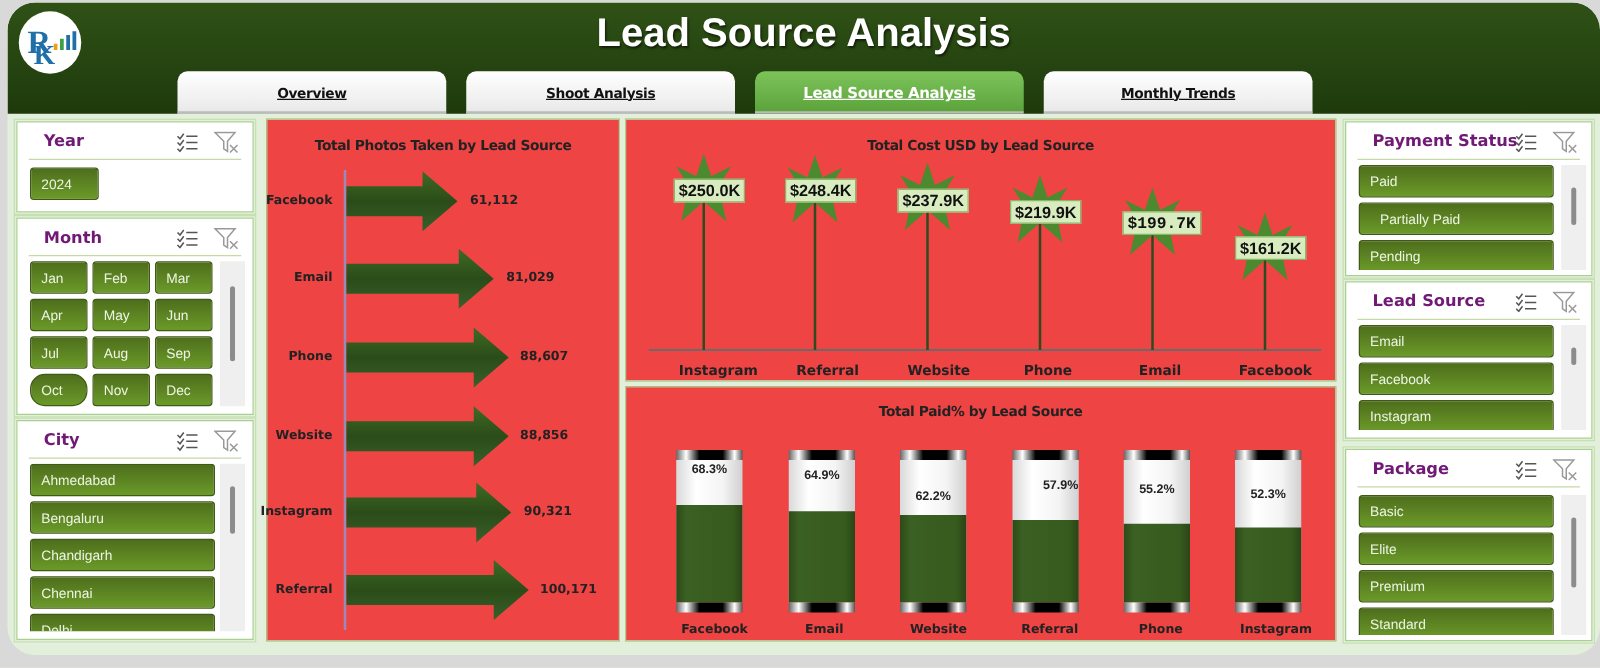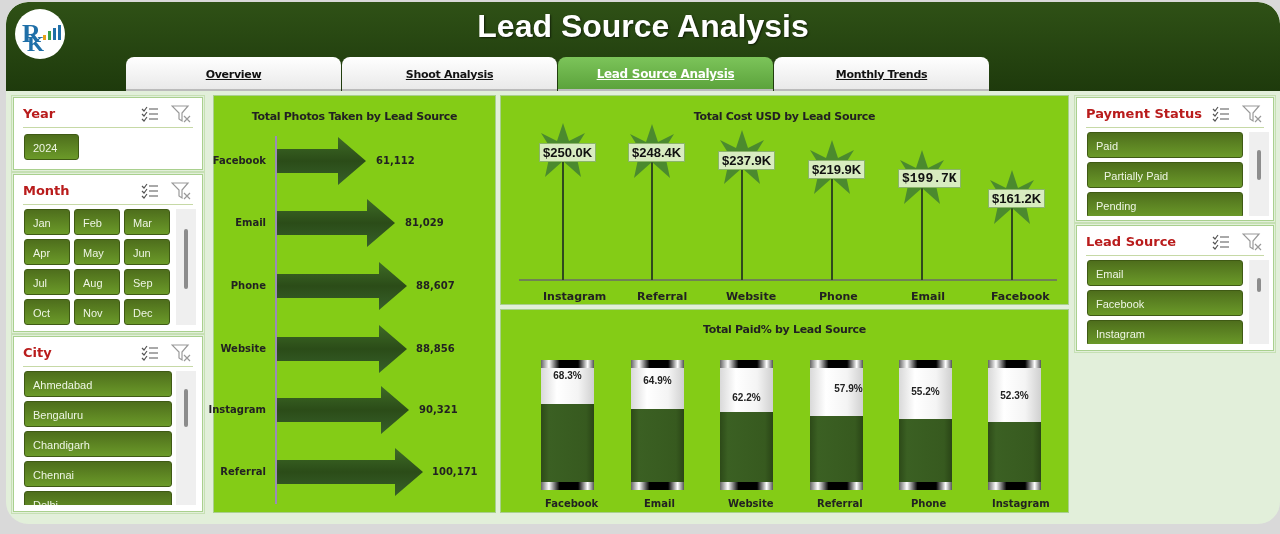--- a/index.html
+++ b/index.html
@@ -1,27 +1,27 @@
 <!DOCTYPE html>
 <html><head>
 <meta charset="utf-8">
 <style>
   * { box-sizing: border-box; margin: 0; padding: 0; }
   html, body { width: 1280px; height: 534px; overflow: hidden; background: #d9d9d9; font-family: "Liberation Sans", sans-serif; }
   .page { position: absolute; left: 6px; top: 2px; width: 1274px; height: 522px; background: #e2efda; border-radius: 22px; overflow: hidden; }
   .header { position: absolute; left: 0; top: 0; width: 1274px; height: 89px; background: linear-gradient(#2f5116, #1e3a0c); border-radius: 22px 22px 0 0; }
   .logo { position: absolute; left: 9px; top: 7px; width: 50px; height: 50px; border-radius: 50%; background: #fff; overflow: hidden; }
   .title { position: absolute; left: 0; width: 1274px; top: 6px; text-align: center; color: #fff; font-weight: bold; font-size: 32px; text-shadow: 1px 1px 2px rgba(0,0,0,0.6); }
-  .tabs { position: absolute; top: 55px; left: 108px; display: flex; gap: 1px; padding-left: 12px; }
+  .tabs { position: absolute; top: 55px; left: 124px; display: flex; gap: 16px; padding-left: 12px; }
   .tab { width: 215px; height: 34px; border-radius: 8px 8px 0 0; background: linear-gradient(#ffffff, #e8e8e8); display: flex; align-items: center; justify-content: center; font-size: 11px; font-weight: bold; text-decoration: underline; color: #111; box-shadow: inset 0 -2px 0 #bbb; cursor: pointer; font-family: "DejaVu Sans", sans-serif; letter-spacing: -0.3px; }
   .tab.active { background: linear-gradient(#7cc45a, #5aa13a); color: #fff; font-size: 12px; }
-  .panel { position: absolute; background: #84cc16; border: 1px solid #a9d08e; }
+  .panel { position: absolute; background: #ef4444; border: 1px solid #a9d08e; }
   .slicer { position: absolute; background: #fff; border: 1px solid #a9d08e; outline: 1px solid #c6e0b4; outline-offset: 1px; }
   .slicer-head { position: absolute; left: 9px; right: 9px; top: 6px; height: 24px; border-bottom: 1px solid #c6d9a6; }
-  .slicer-title { position: absolute; left: 0; top: 2px; font-weight: bold; font-size: 13px; color: #b91c1c; font-family: "DejaVu Sans", sans-serif; }
+  .slicer-title { position: absolute; left: 12px; top: 2px; font-weight: bold; font-size: 13px; color: #701a75; font-family: "DejaVu Sans", sans-serif; }
   .ico-multi { position: absolute; right: 34px; top: 2px; width: 18px; height: 16px; }
   .ico-clear { position: absolute; right: 2px; top: 1px; width: 20px; height: 18px; }
   .btn { position: absolute; height: 26px; border-radius: 3px; background: linear-gradient(#4e6e1c, #6b9a29); color: #eef5e4; font-size: 11px; padding-left: 8px; line-height: 26px; border: 1px solid #3f5a14; cursor: pointer; overflow: hidden; }
   .scroll { position: absolute; width: 20px; background: #efefef; }
   .scroll-thumb { position: absolute; left: 8px; width: 4px; background: #8c8c8c; border-radius: 2px; }
   .chart-title { position: absolute; left: 0; right: 0; text-align: center; font-weight: bold; font-size: 11px; color: #222; font-family: "DejaVu Sans", sans-serif; letter-spacing: -0.3px; }
   .lbl { position: absolute; font-size: 10px; font-weight: bold; color: #222; font-family: "DejaVu Sans", sans-serif; }
   .val { position: absolute; font-size: 10px; font-weight: bold; color: #222; font-family: "DejaVu Sans", sans-serif; }
   .star-label { position: absolute; background: #d8ecc0; border: 1px solid #8bb56a; font-weight: bold; font-size: 13px; color: #111; padding: 1px 3px; white-space: nowrap; }
   .cyl { position: absolute; width: 53px; height: 130px; }
@@ -87,21 +87,21 @@
     </div>
     <div class="btn" style="left:10px; top:34px; width:46px;">Jan</div>
     <div class="btn" style="left:60px; top:34px; width:46px;">Feb</div>
     <div class="btn" style="left:110px; top:34px; width:46px;">Mar</div>
     <div class="btn" style="left:10px; top:64px; width:46px;">Apr</div>
     <div class="btn" style="left:60px; top:64px; width:46px;">May</div>
     <div class="btn" style="left:110px; top:64px; width:46px;">Jun</div>
     <div class="btn" style="left:10px; top:94px; width:46px;">Jul</div>
     <div class="btn" style="left:60px; top:94px; width:46px;">Aug</div>
     <div class="btn" style="left:110px; top:94px; width:46px;">Sep</div>
-    <div class="btn" style="left:10px; top:124px; width:46px;">Oct</div>
+    <div class="btn" style="left:10px; top:124px; width:46px;border-radius:12px;">Oct</div>
     <div class="btn" style="left:60px; top:124px; width:46px;">Nov</div>
     <div class="btn" style="left:110px; top:124px; width:46px;">Dec</div>
     <div class="scroll" style="left:162px; top:34px; height:116px;">
       <div class="scroll-thumb" style="top:20px; height:60px;"></div>
     </div>
   </div>
 
   <div class="slicer" style="left:7px; top:334px; width:190px; height:176px;">
     <div class="slicer-head">
       <span class="slicer-title">City</span>
@@ -296,14 +296,36 @@
     <div style="position:absolute; left:0; top:34px; width:175px; height:84px; overflow:hidden;">
       <div class="btn" style="left:10px; top:0px; width:156px;">Email</div>
       <div class="btn" style="left:10px; top:30px; width:156px;">Facebook</div>
       <div class="btn" style="left:10px; top:60px; width:156px;">Instagram</div>
     </div>
     <div class="scroll" style="left:172px; top:34px; height:84px;">
       <div class="scroll-thumb" style="top:18px; height:14px;"></div>
     </div>
   </div>
 
+  <div class="slicer" style="left:1070px; top:357px; width:198px; height:154px;">
+    <div class="slicer-head">
+      <span class="slicer-title">Package</span>
+      <svg class="ico-multi" viewBox="0 0 18 16">
+          <path d="M1 3l2 2 3-4M1 8l2 2 3-4M1 13l2 2 3-4" stroke="#555" fill="none" stroke-width="1.2"></path>
+          <path d="M8 3h9M8 8h9M8 13h9" stroke="#555" stroke-width="1.2"></path>
+        </svg>
+      <svg class="ico-clear" viewBox="0 0 20 18">
+          <path d="M1 1h16l-6 7v8l-3-2V8z" stroke="#999" fill="none" stroke-width="1.2"></path>
+          <path d="M13 11l6 6M19 11l-6 6" stroke="#999" stroke-width="1.2"></path>
+        </svg>
+    </div>
+    <div style="position:absolute; left:0; top:36px; width:175px; height:112px; overflow:hidden;">
+      <div class="btn" style="left:10px; top:0px; width:156px;">Basic</div>
+      <div class="btn" style="left:10px; top:30px; width:156px;">Elite</div>
+      <div class="btn" style="left:10px; top:60px; width:156px;">Premium</div>
+      <div class="btn" style="left:10px; top:90px; width:156px;">Standard</div>
+    </div>
+    <div class="scroll" style="left:172px; top:36px; height:112px;">
+      <div class="scroll-thumb" style="top:18px; height:56px;"></div>
+    </div>
+  </div>
 
 </div>
 
 </body></html>

